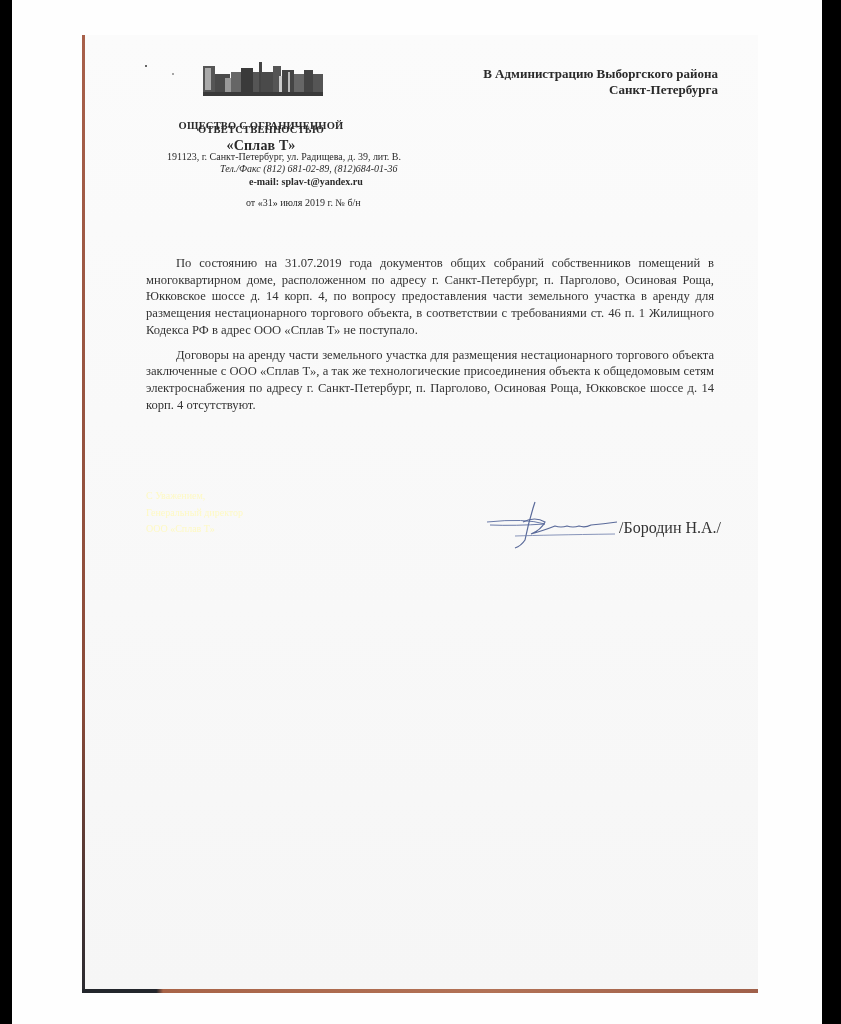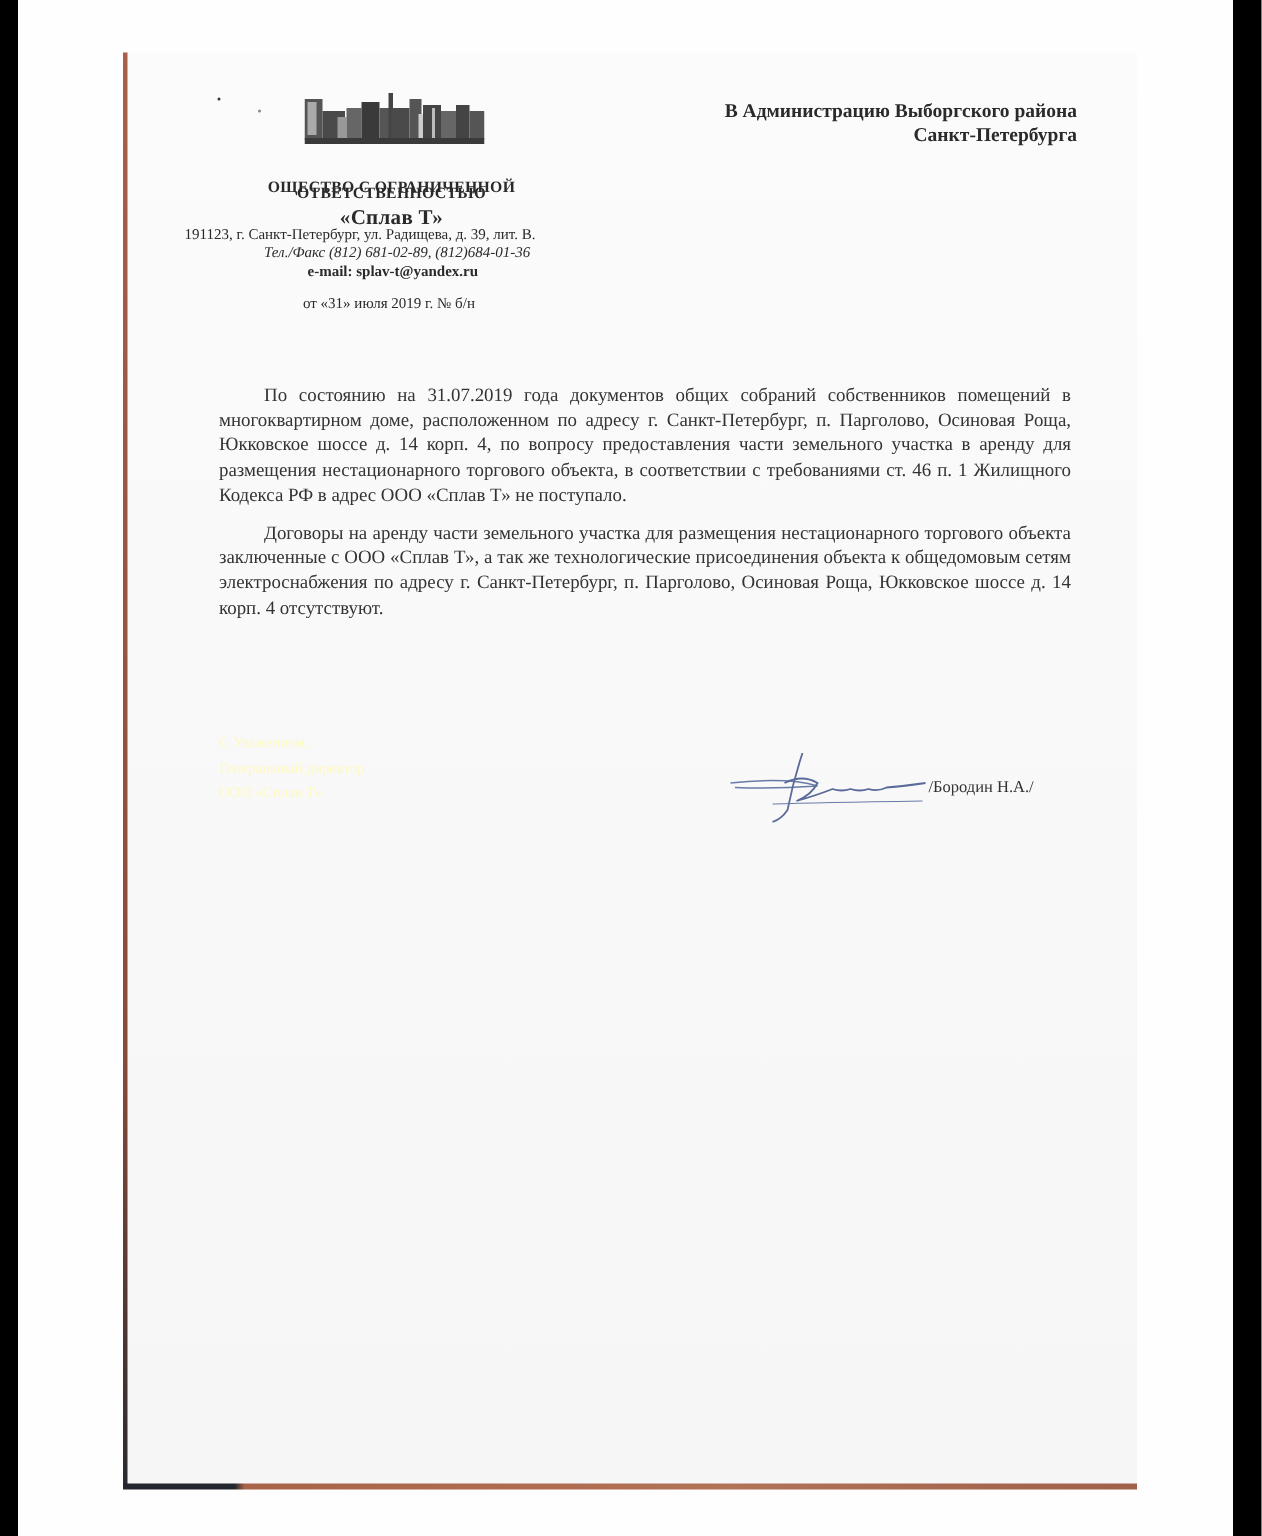--- a/index.html
+++ b/index.html
@@ -21,27 +21,27 @@
     background: linear-gradient(180deg, #a8604a, #8a4a38 70%, #2a2a30 100%);
   }
   .edge-bottom {
     position: absolute; left: 82px; top: 989px; width: 676px; height: 4px;
     background: linear-gradient(90deg, #23262c 0%, #23262c 11%, #a86448 12%, #b27256 60%, #a0604a 100%);
   }
   .t { position: absolute; color: #2a2a2a; white-space: nowrap; }
   .logo { position: absolute; left: 203px; top: 62px; }
   .dot { position: absolute; width: 2px; height: 2px; background: #333; border-radius: 50%; }
   .org { font-weight: bold; font-size: 10.5px; letter-spacing: 0.2px; text-align: center; width: 240px; }
-  .small { font-size: 10px; }
+  .small { font-size: 10px; margin-left: 44px; }
   .addr-to { font-weight: bold; font-size: 13px; right: 123px; text-align: right; }
   .body-text { position: absolute; left: 146px; width: 568px; font-size: 12.6px; line-height: 16.7px; color: #333; text-align: justify; }
   .body-text p { margin: 0 0 8px 0; text-indent: 30px; }
   .sig-block { position: absolute; left: 146px; top: 488px; font-size: 10px; line-height: 16.5px; color: #fef9c3; }
   .signature { position: absolute; left: 485px; top: 500px; }
-  .signer { position: absolute; left: 619px; top: 519px; font-size: 11px; color: #333; }
+  .signer { position: absolute; left: 619px; top: 519px; font-size: 16px; color: #333; }
 </style>
 </head>
 <body>
 
 <div class="frame"></div>
 <div class="paper"></div>
 <div class="edge-left"></div>
 <div class="edge-bottom"></div>
 
 <span class="dot" style="left:145px;top:65px;"></span>

